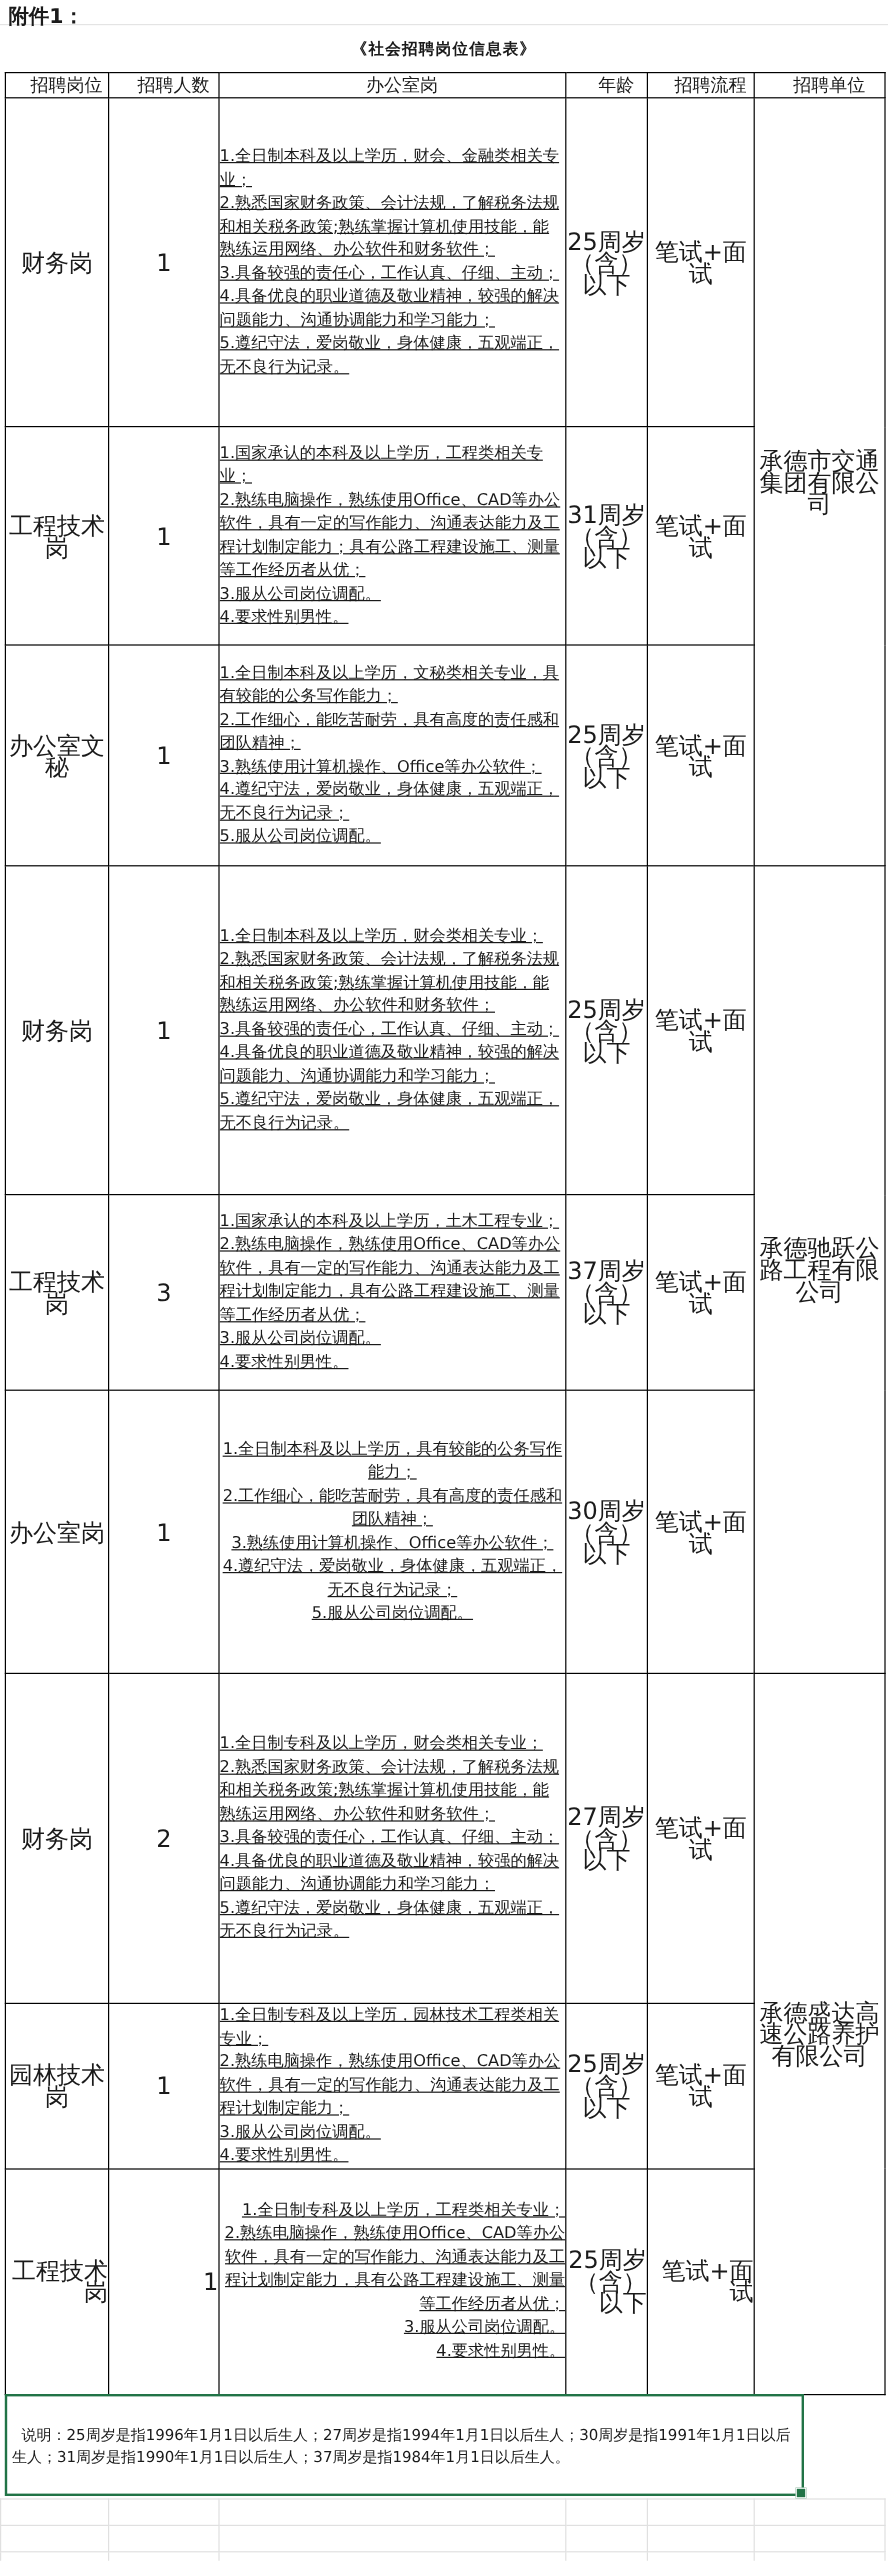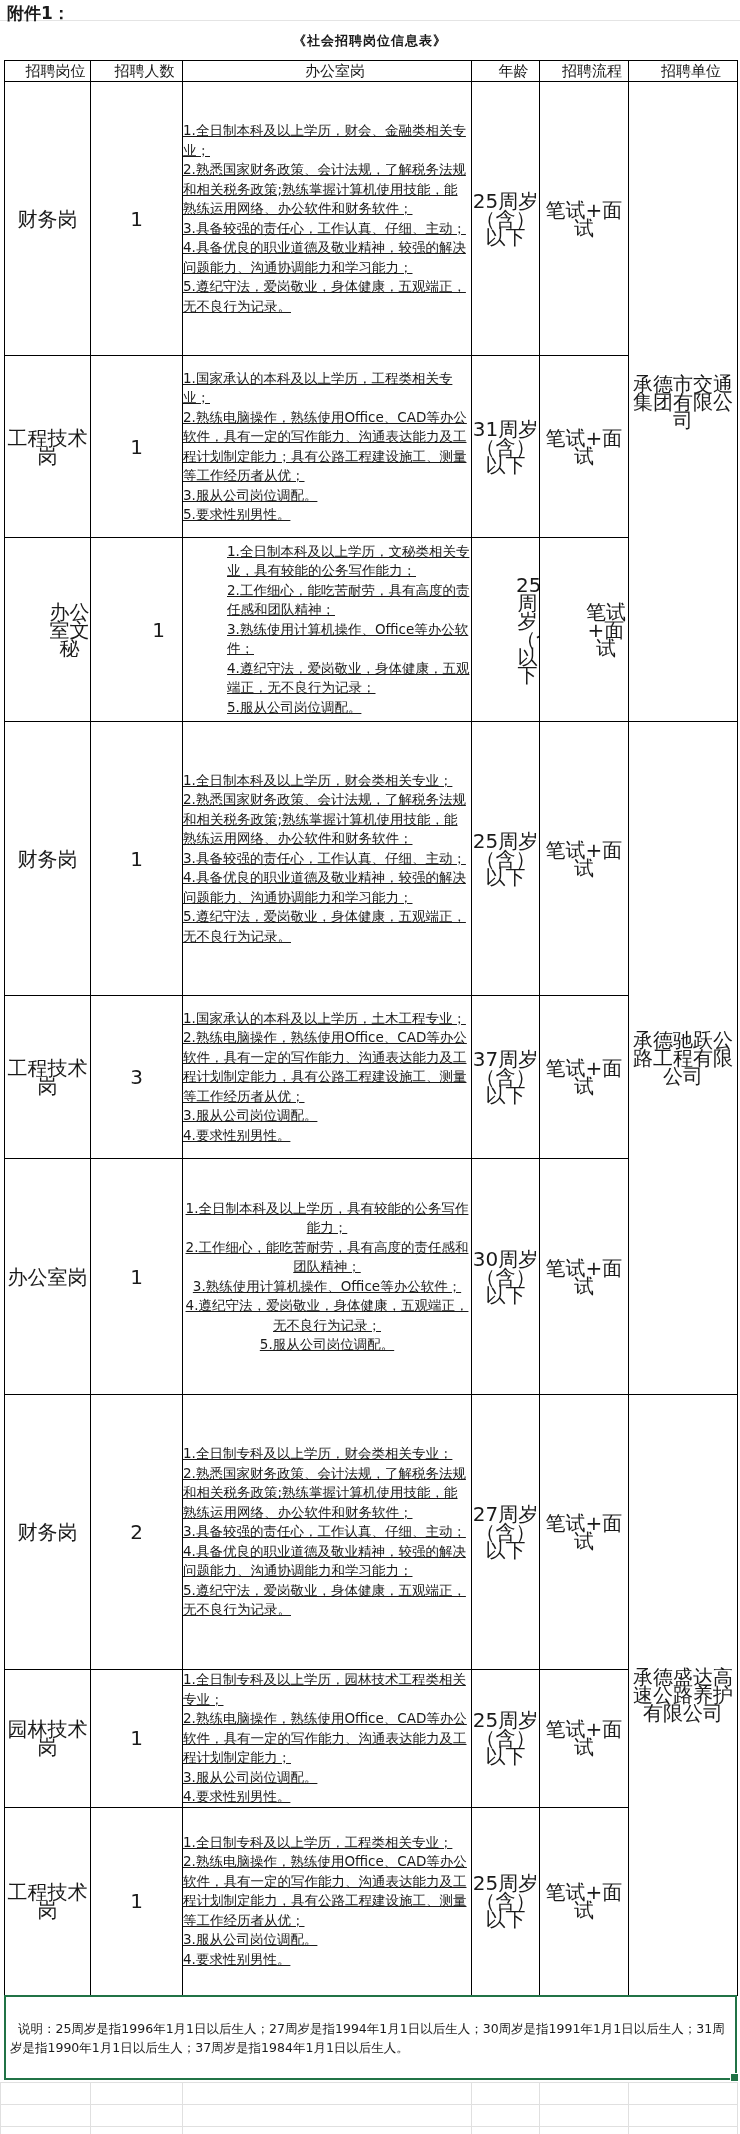--- a/index.html
+++ b/index.html
@@ -24,25 +24,25 @@
     overflow:hidden;box-sizing:border-box;
   }
   table.main th{
     font-size:15px;font-weight:normal;height:21px;text-align:center;padding-left:16px;
   }
   td.c{ text-align:center;font-size:20px;line-height:18px;padding:1px 2px; }
   td.req{
     font-size:13.5px;line-height:19.5px;text-align:left;
     padding:2px 3px;white-space:pre-wrap;word-break:break-all;text-decoration:underline;
   }
-  tr.r1 td{height:274px;} tr.r2 td{height:182px;} tr.r3 td{height:184px;padding-left:44px;}
+  tr.r1 td{height:274px;} tr.r2 td{height:182px;} tr.r3 td{height:184px;}
   tr.r4 td{height:274px;} tr.r5 td{height:163px;} tr.r6 td{height:236px;text-align:center;}
-  tr.r7 td{height:275px;} tr.r8 td{height:128px;} tr.r9 td{height:188px;}
+  tr.r7 td{height:275px;} tr.r8 td{height:128px;} tr.r9 td{height:188px;text-align:right;}
   .note-row{
-    position:relative;margin-left:4px;width:733px;min-height:45px;
+    position:relative;margin-left:4px;width:666px;min-height:45px;
     box-sizing:border-box;border:2px solid #217346;margin-top:-1px;
     font-size:12.5px;line-height:19px;padding:3px 3px 2px 4px;
     white-space:pre-wrap;word-break:break-all;
   }
   .fill-handle{
     position:absolute;right:-4px;bottom:-4px;width:7px;height:7px;
     background:#217346;border:1px solid #ffffff;
   }
   table.grid{
     border-collapse:collapse;table-layout:fixed;width:737px;margin-top:2px;
@@ -86,21 +86,21 @@
     <td class="c">25周岁（含）以下</td>
     <td class="c">笔试+面试</td>
     <td class="c" rowspan="3">承德市交通集团有限公司</td>
   </tr>
   <tr class="r2">
     <td class="c">工程技术岗</td>
     <td class="c">1</td>
     <td class="req">1.国家承认的本科及以上学历，工程类相关专业；
 2.熟练电脑操作，熟练使用Office、CAD等办公软件，具有一定的写作能力、沟通表达能力及工程计划制定能力；具有公路工程建设施工、测量等工作经历者从优；
 3.服从公司岗位调配。
-5.要求性别男性。</td>
+4.要求性别男性。</td>
     <td class="c">31周岁（含）以下</td>
     <td class="c">笔试+面试</td>
   </tr>
   <tr class="r3">
     <td class="c">办公室文秘</td>
     <td class="c">1</td>
     <td class="req">1.全日制本科及以上学历，文秘类相关专业，具有较能的公务写作能力；
 2.工作细心，能吃苦耐劳，具有高度的责任感和团队精神；
 3.熟练使用计算机操作、Office等办公软件；
 4.遵纪守法，爱岗敬业，身体健康，五观端正，无不良行为记录；

